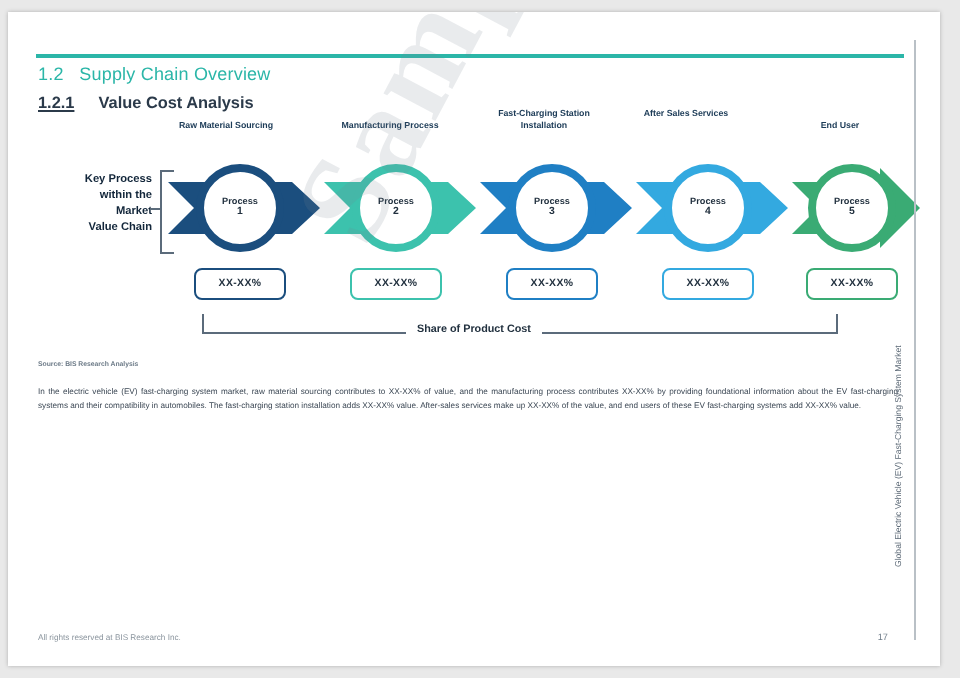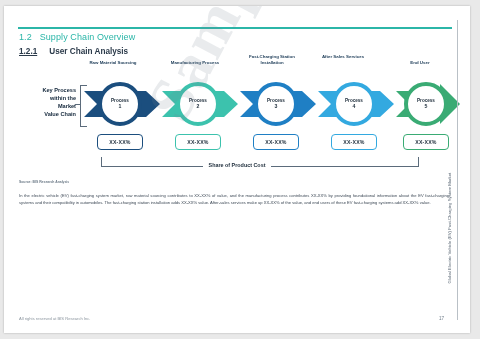--- a/index.html
+++ b/index.html
@@ -134,21 +134,21 @@
   <div class="top-rule"></div>
 
   <div class="h2">
     <span>1.2</span>
     &nbsp;
     <span>Supply Chain Overview</span>
   </div>
 
   <div class="h3">
     <span class="num">1.2.1</span>
-    <span>User Chain Analysis</span>
+    <span>Value Cost Analysis</span>
   </div>
 
   <div class="diagram">
 
     <div class="keylabel">
       <div>Key Process</div>
       <div>within the</div>
       <div>Market</div>
       <div>Value Chain</div>
     </div>

